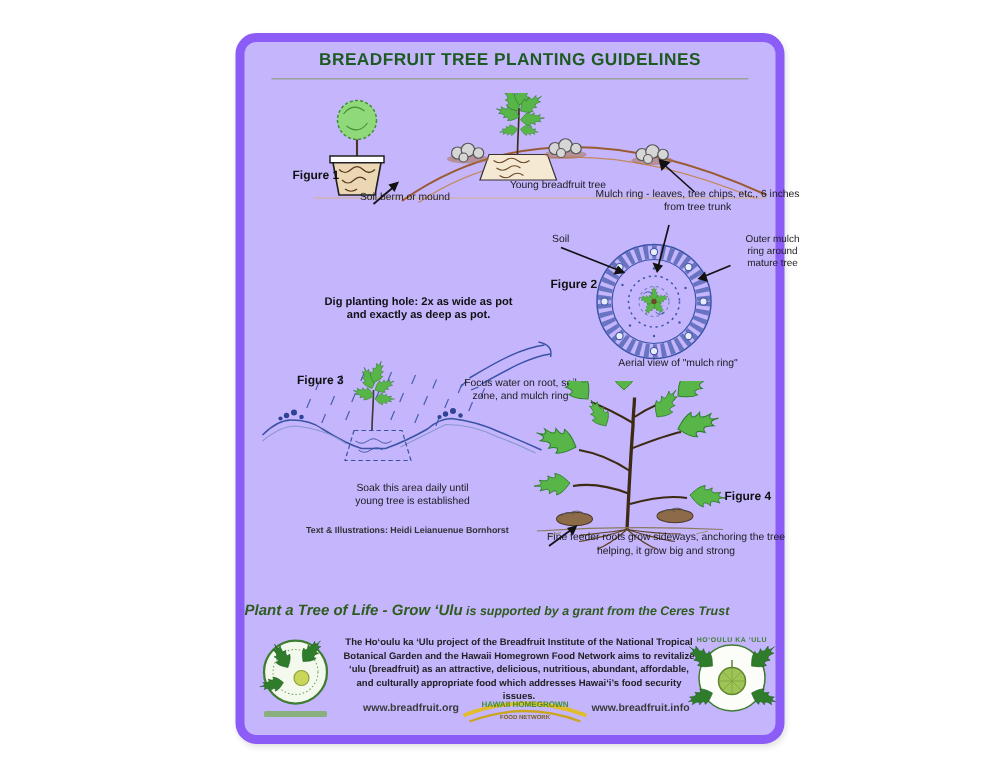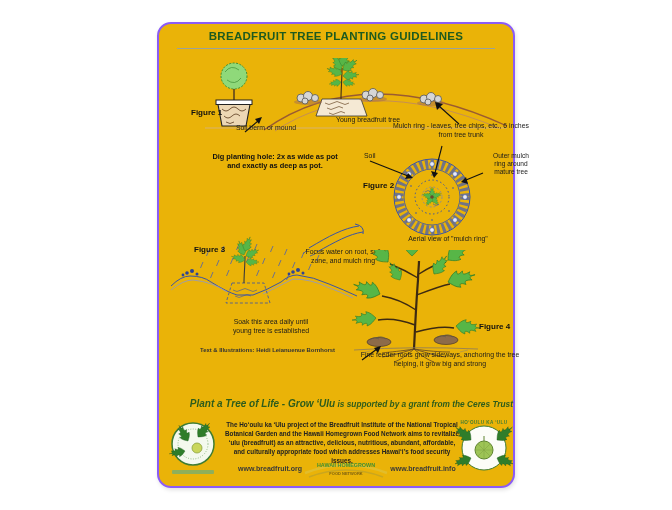--- a/index.html
+++ b/index.html
@@ -1,30 +1,30 @@
 <!DOCTYPE html>
 <html><head>
 <meta charset="utf-8">
 <style>
   html,body{margin:0;padding:0;background:#fff;}
   .page{position:relative;width:672px;height:510px;background:#ffffff;overflow:hidden;
         font-family:"Liberation Sans",sans-serif;}
-  .card{position:absolute;left:157px;top:22px;width:354px;height:462px;background:#eab308;
-        border:2px solid #8b5cf6;border-radius:14px;box-shadow:1px 2px 4px rgba(0,0,0,.12);}
+  .card{position:absolute;left:157px;top:22px;width:354px;height:462px;background:#c4b5fd;
+        border:6px solid #8b5cf6;border-radius:14px;box-shadow:1px 2px 4px rgba(0,0,0,.12);}
   .abs{position:absolute;}
   .lbl{position:absolute;color:#1b1b1b;text-align:center;line-height:1.25;padding-left:16px;}
   .figlbl{font-weight:bold;font-size:8px;color:#111;text-align:left;}
   .cap{font-size:6.9px;}
   .capL{text-align:left;}
   .title{position:absolute;left:0;right:0;top:6px;text-align:center;font-size:11.5px;
          font-weight:bold;letter-spacing:.3px;color:#1d5a1f;}
   .rule{position:absolute;left:18px;right:18px;top:24px;height:1px;background:#9aa29a;}
-  .dig{font-weight:bold;font-size:7.4px;color:#101010;}
+  .dig{font-weight:bold;font-size:7.4px;color:#101010;margin-top:40px;}
   .credit{font-weight:bold;font-size:5.9px;color:#333;text-align:left;}
-  .slogan{position:absolute;left:0;right:0;top:369px;text-align:right;color:#2d5c1c;
+  .slogan{position:absolute;left:0;right:0;top:369px;text-align:left;color:#2d5c1c;
           font-style:italic;font-weight:bold;}
   .slogan .main{font-size:10px;}
   .slogan .rest{font-size:8.3px;}
   .mission{position:absolute;left:64px;top:396px;width:238px;text-align:center;
            font-size:6.35px;font-weight:bold;color:#222;line-height:1.42;}
   .link{position:absolute;top:441px;font-weight:bold;font-size:7px;color:#3a3a3a;text-align:center;width:100px;}
   svg{display:block;}
   .ink{stroke:#3a53a5;fill:none;}
   .leafA{fill:#57b647;stroke:#2e7d2a;stroke-width:.5;}
   .leafD{fill:#2f7d2a;stroke:#1d5a1f;stroke-width:.4;}

